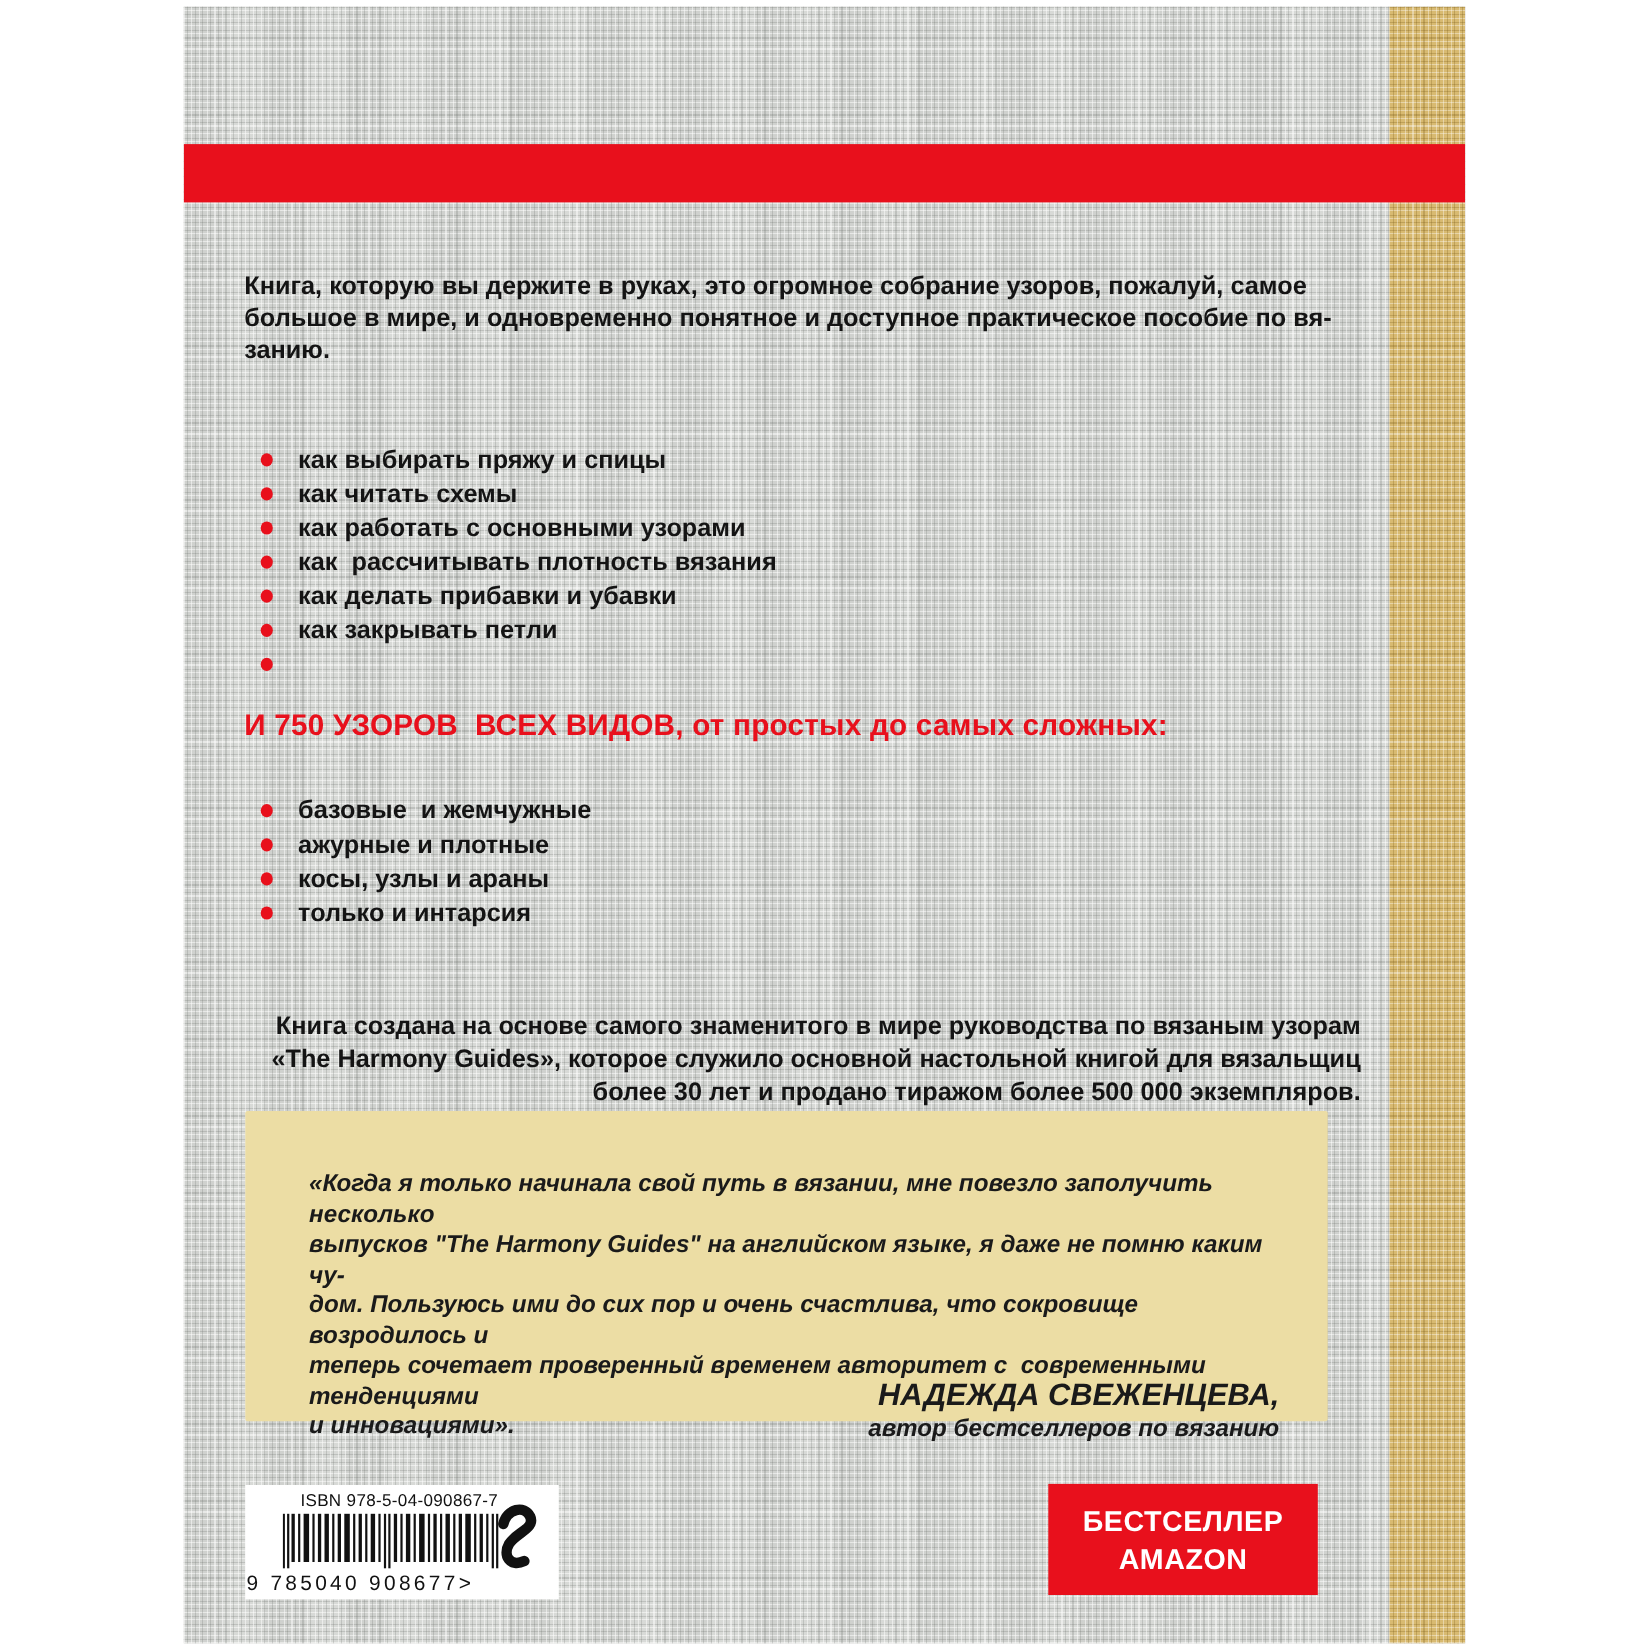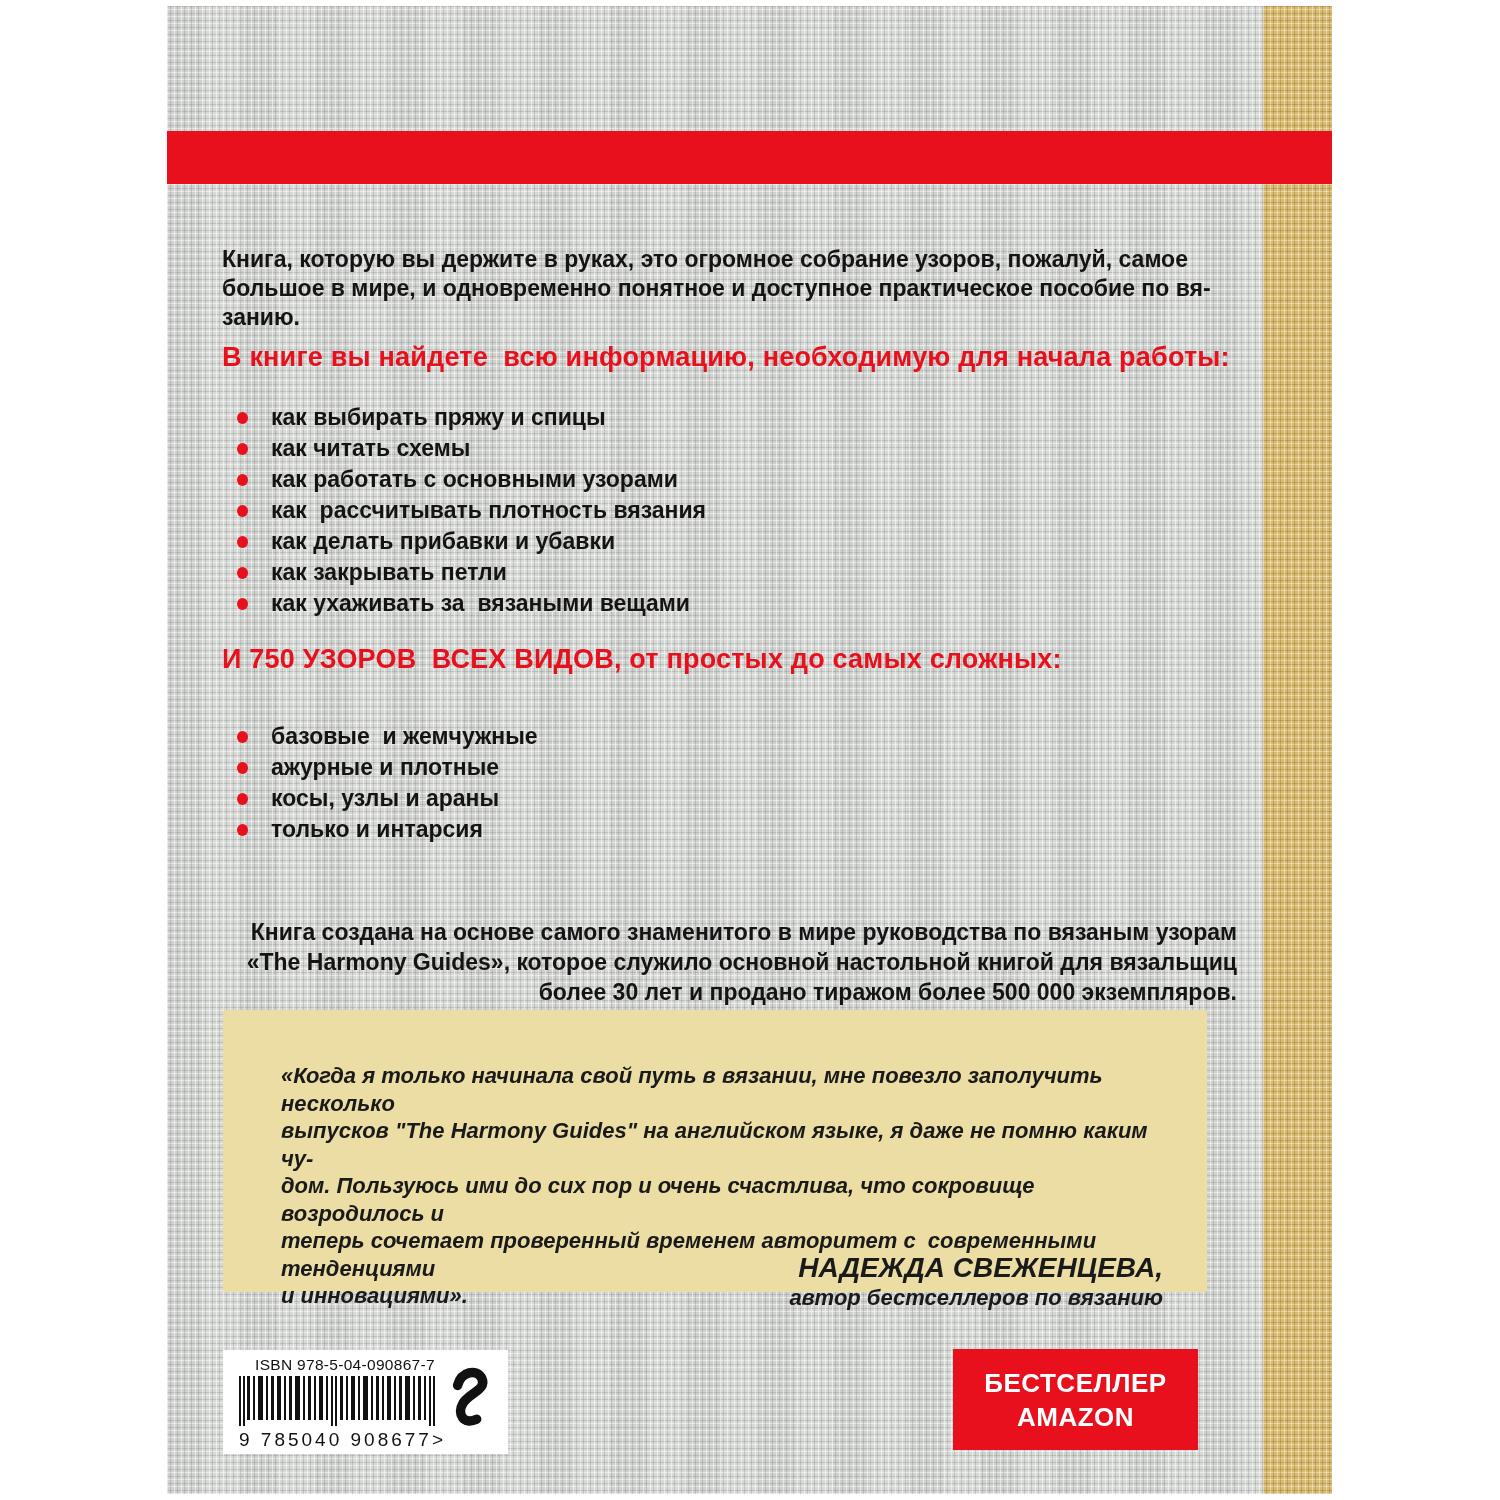--- a/index.html
+++ b/index.html
@@ -48,21 +48,21 @@
   .quote-text{position:absolute;left:42px;top:36px;width:900px;margin:16px;
               color:#1a1a1a;font-size:22px;line-height:27.5px;
               font-weight:700;font-style:italic;white-space:pre-wrap;}
   .signature{position:absolute;right:44px;top:194px;text-align:right;color:#1a1a1a;}
   .sig-name{font-size:28px;font-weight:700;font-style:italic;line-height:32px;margin-top:48px;}
   .sig-title{font-size:22px;font-weight:700;font-style:italic;line-height:27px;}
 
   
   .isbn-box{position:absolute;left:56px;top:1344px;width:285px;height:104px;
             background:#ffffff;display:flex;align-items:center;padding:0;}
-  .isbn-left{position:absolute;left:16px;top:5px;width:212px;}
+  .isbn-left{position:absolute;left:1px;top:5px;width:212px;padding-left:33px;}
   .isbn-label{font-size:15.5px;color:#111;text-align:center;letter-spacing:0.3px;
               font-weight:400;line-height:20px;}
   .barcode-svg{display:block;margin-top:1px;}
   .isbn-digits{position:absolute;left:0px;top:74px;width:225px;
                font-size:19px;color:#111;letter-spacing:3px;font-weight:400;
                display:flex;}
   .isbn-digits .gt{letter-spacing:0;}
   .publisher-logo{position:absolute;right:14px;top:14px;width:52px;height:74px;}
 
   
@@ -78,30 +78,29 @@
 <div id="page">
   <div class="cover">
 
     <div class="spine-stripe"></div>
     <div class="red-band"></div>
 
     <p class="txt intro">Книга, которую вы держите в руках, это огромное собрание узоров, пожалуй, самое
 большое в мире, и одновременно понятное и доступное практическое пособие по вя-
 занию.</p>
 
-    <h2 class="red-heading h1pos">В книге вы найдете  всю информацию, необходимую для начала работы:</h2>
 
     <ul class="bullets list1">
       <li><span class="dot"></span><span>как выбирать пряжу и спицы</span></li>
       <li><span class="dot"></span><span>как читать схемы</span></li>
       <li><span class="dot"></span><span>как работать с основными узорами</span></li>
       <li><span class="dot"></span><span>как  рассчитывать плотность вязания</span></li>
       <li><span class="dot"></span><span>как делать прибавки и убавки</span></li>
       <li><span class="dot"></span><span>как закрывать петли</span></li>
-      <li><span class="dot"></span><span>как ухаживать за  вязаными вещами</span></li>
+      <li><span class="dot"></span></li>
     </ul>
 
     <h2 class="red-heading h2pos">И 750 УЗОРОВ  ВСЕХ ВИДОВ, от простых до самых сложных:</h2>
 
     <ul class="bullets list2">
       <li><span class="dot"></span><span>базовые  и жемчужные</span></li>
       <li><span class="dot"></span><span>ажурные и плотные</span></li>
       <li><span class="dot"></span><span>косы, узлы и араны</span></li>
       <li><span class="dot"></span><span>только и интарсия</span></li>
     </ul>

